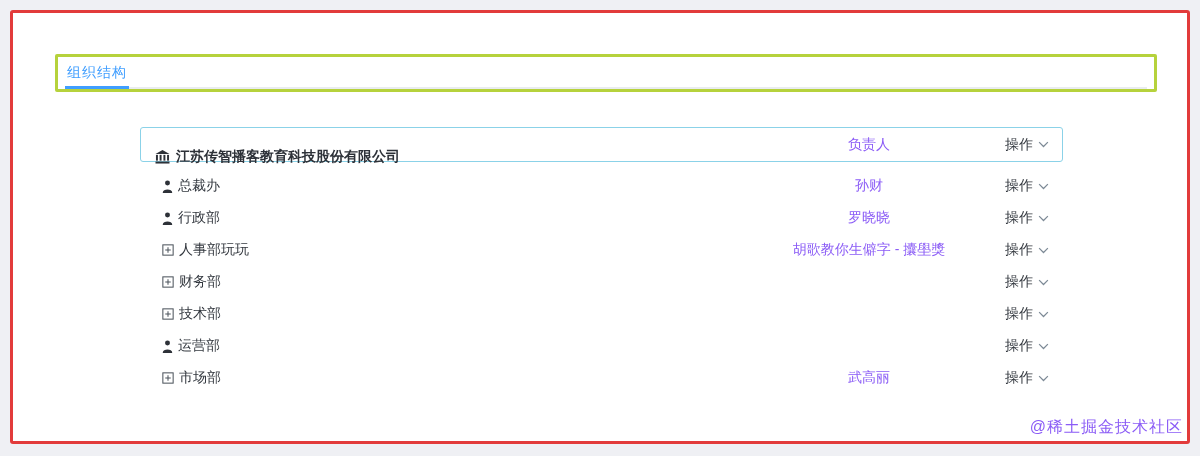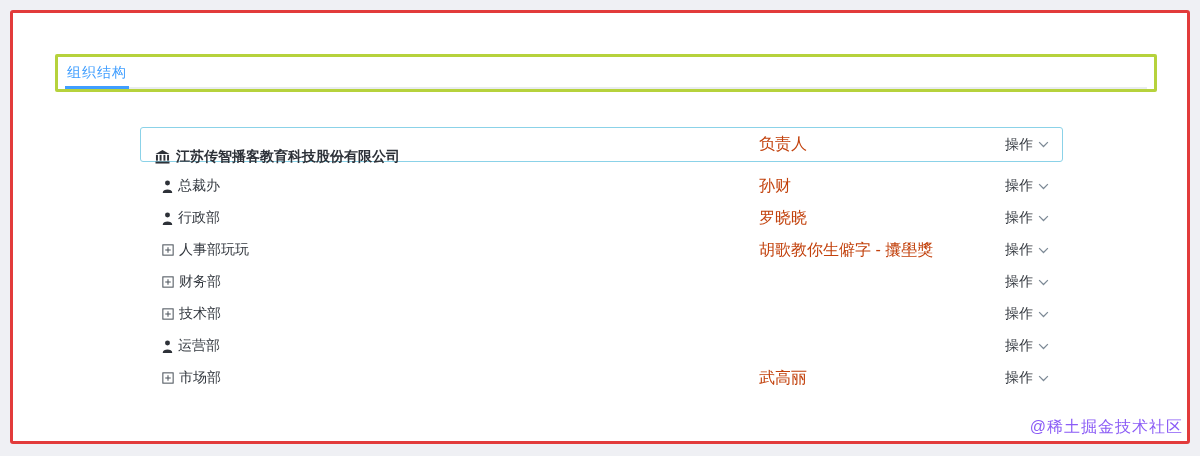--- a/index.html
+++ b/index.html
@@ -43,21 +43,21 @@
   }
   .company-row{
     box-sizing:border-box;width:100%;height:35px;
     border:1px solid #8bd2e8;border-radius:3px;
     display:flex;align-items:center;
     padding:0 11px 0 14px;background:#fff;
   }
   .company-left{display:flex;align-items:center;gap:6px;flex:1;min-width:0;margin-top:25px;}
   .company-name{font-size:14px;font-weight:bold;color:#2d3138;}
   .col-manager{
-    width:220px;text-align:left;font-size:16px;color:#c2410c;
+    width:220px;text-align:center;font-size:14px;color:#8b5cf6;
     white-space:nowrap;overflow:visible;
   }
   .col-actions{
     width:46px;margin-left:26px;display:flex;align-items:center;gap:5px;
     font-size:14px;color:#32373e;cursor:pointer;flex:none;
   }
   .dept-rows{margin-top:8px;}
   .dept-row{
     box-sizing:border-box;width:100%;height:32px;
     display:flex;align-items:center;

